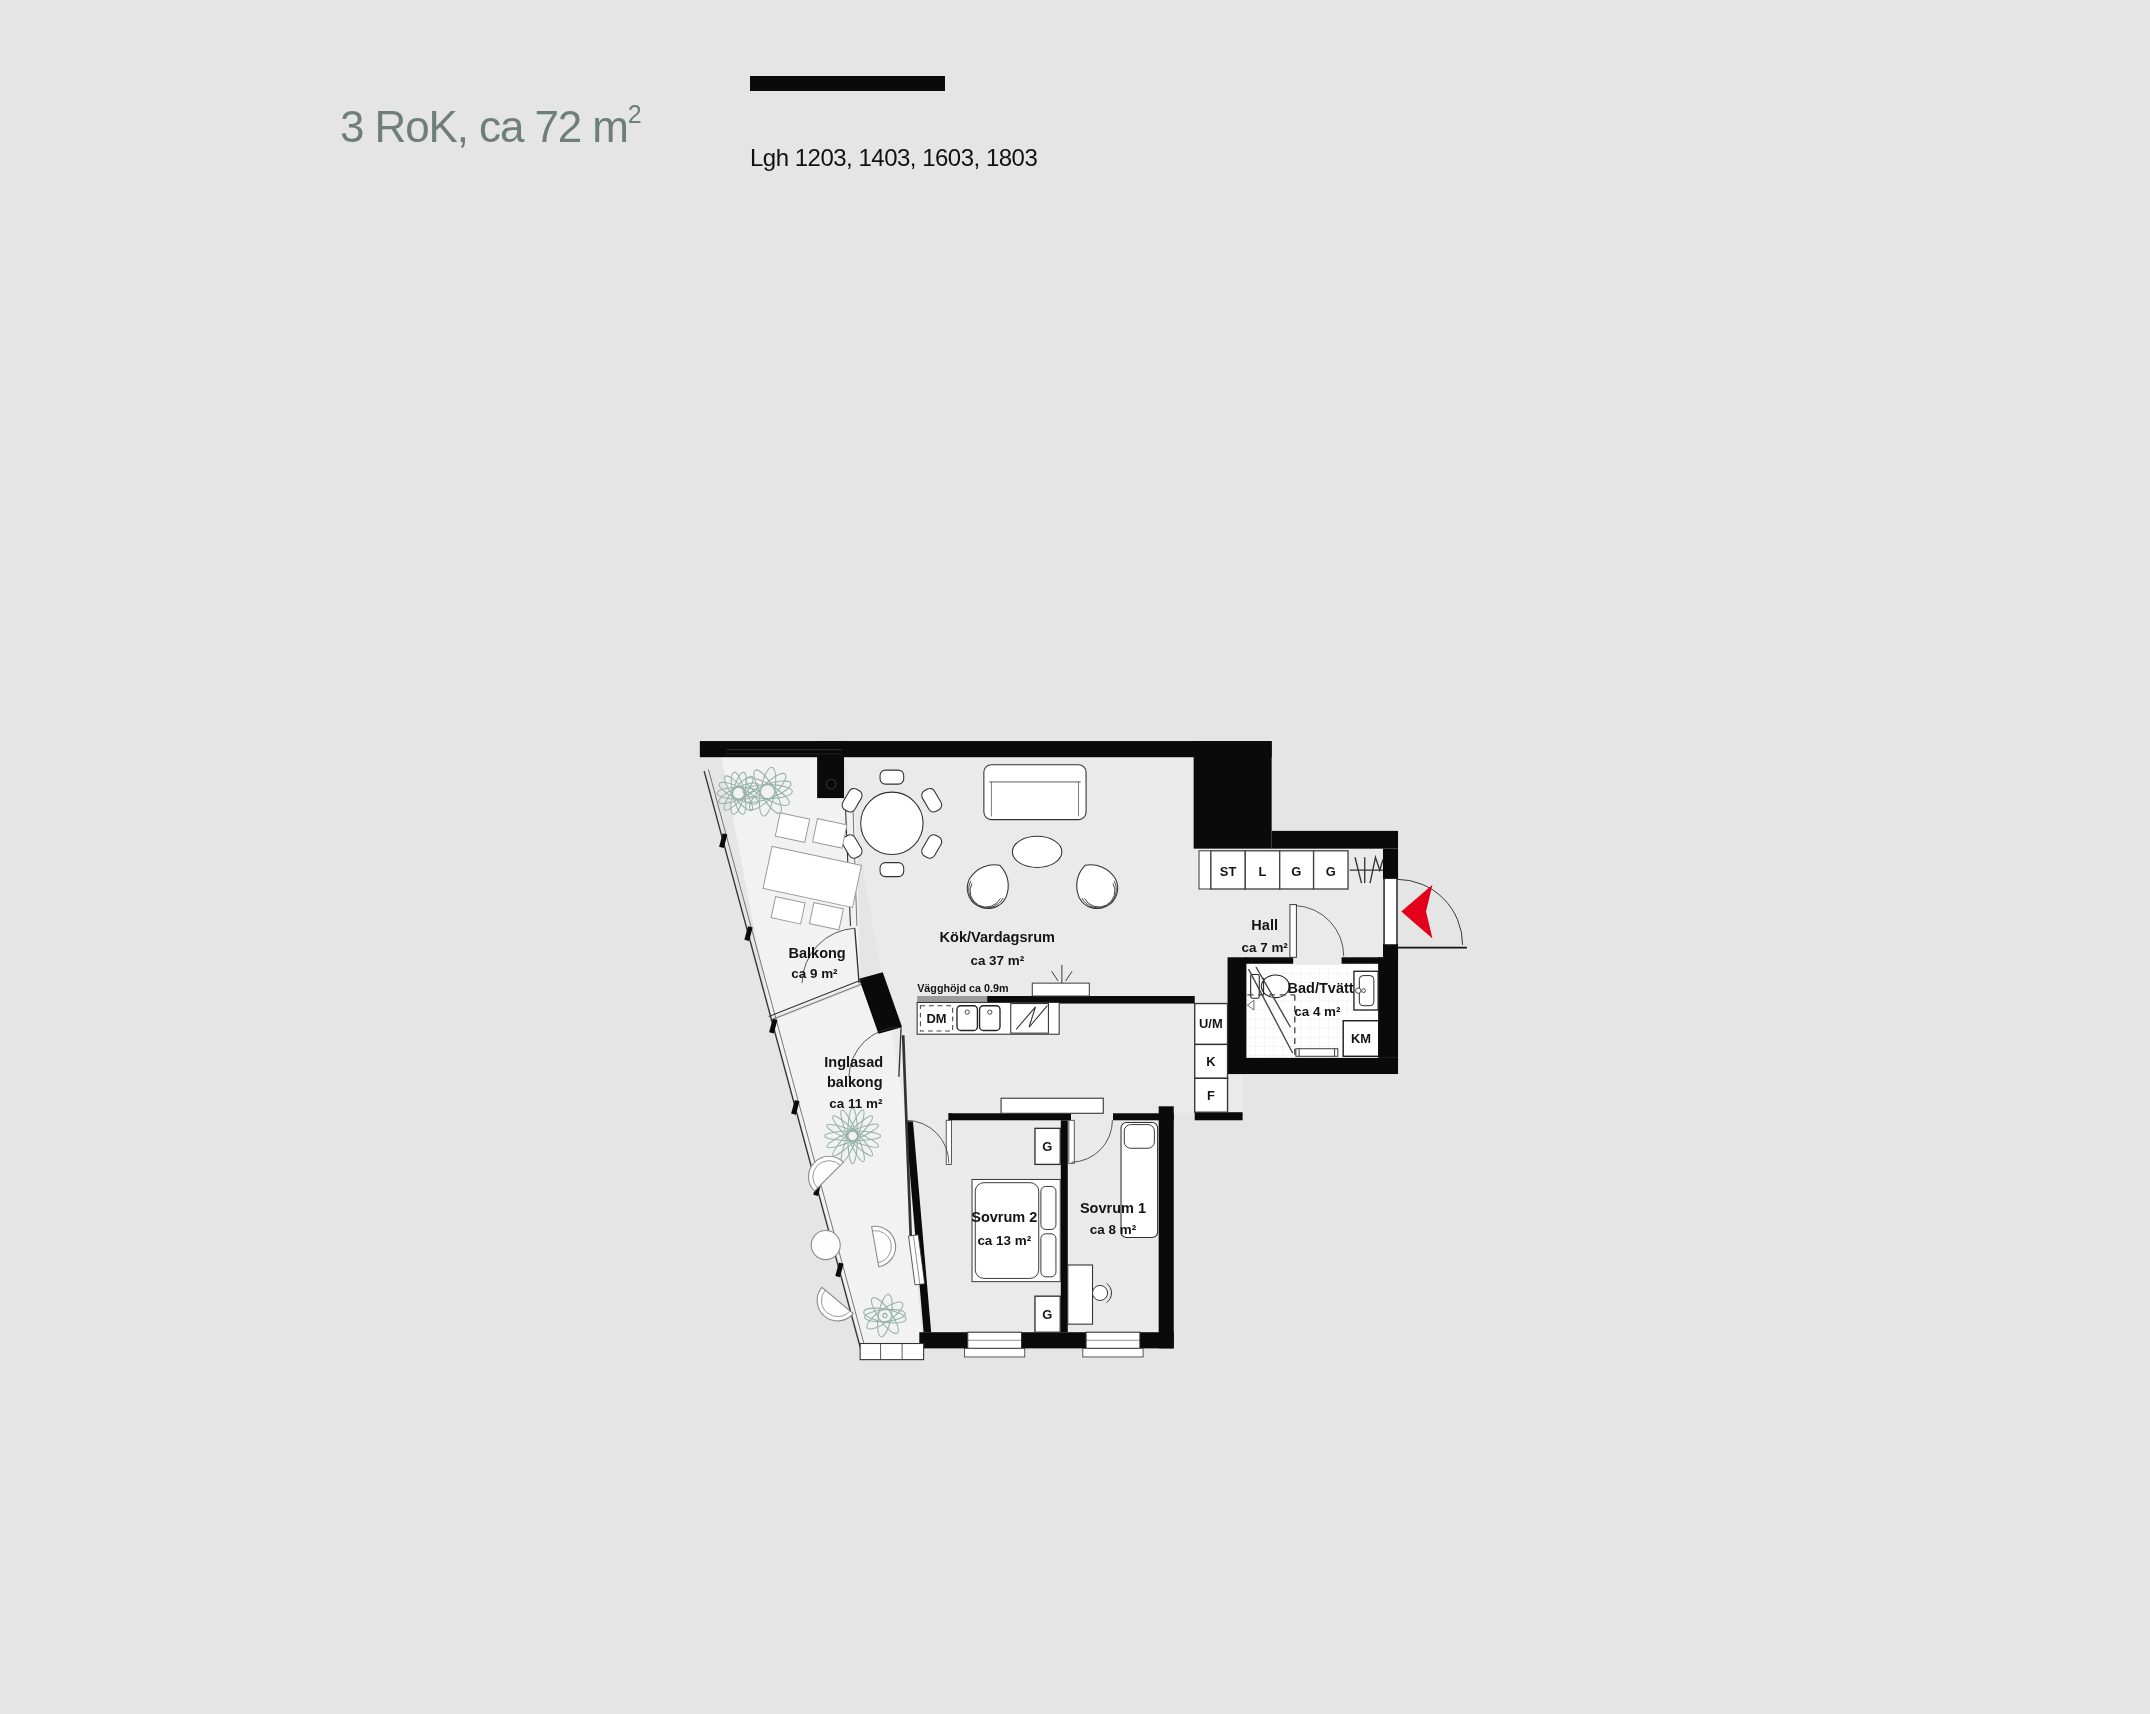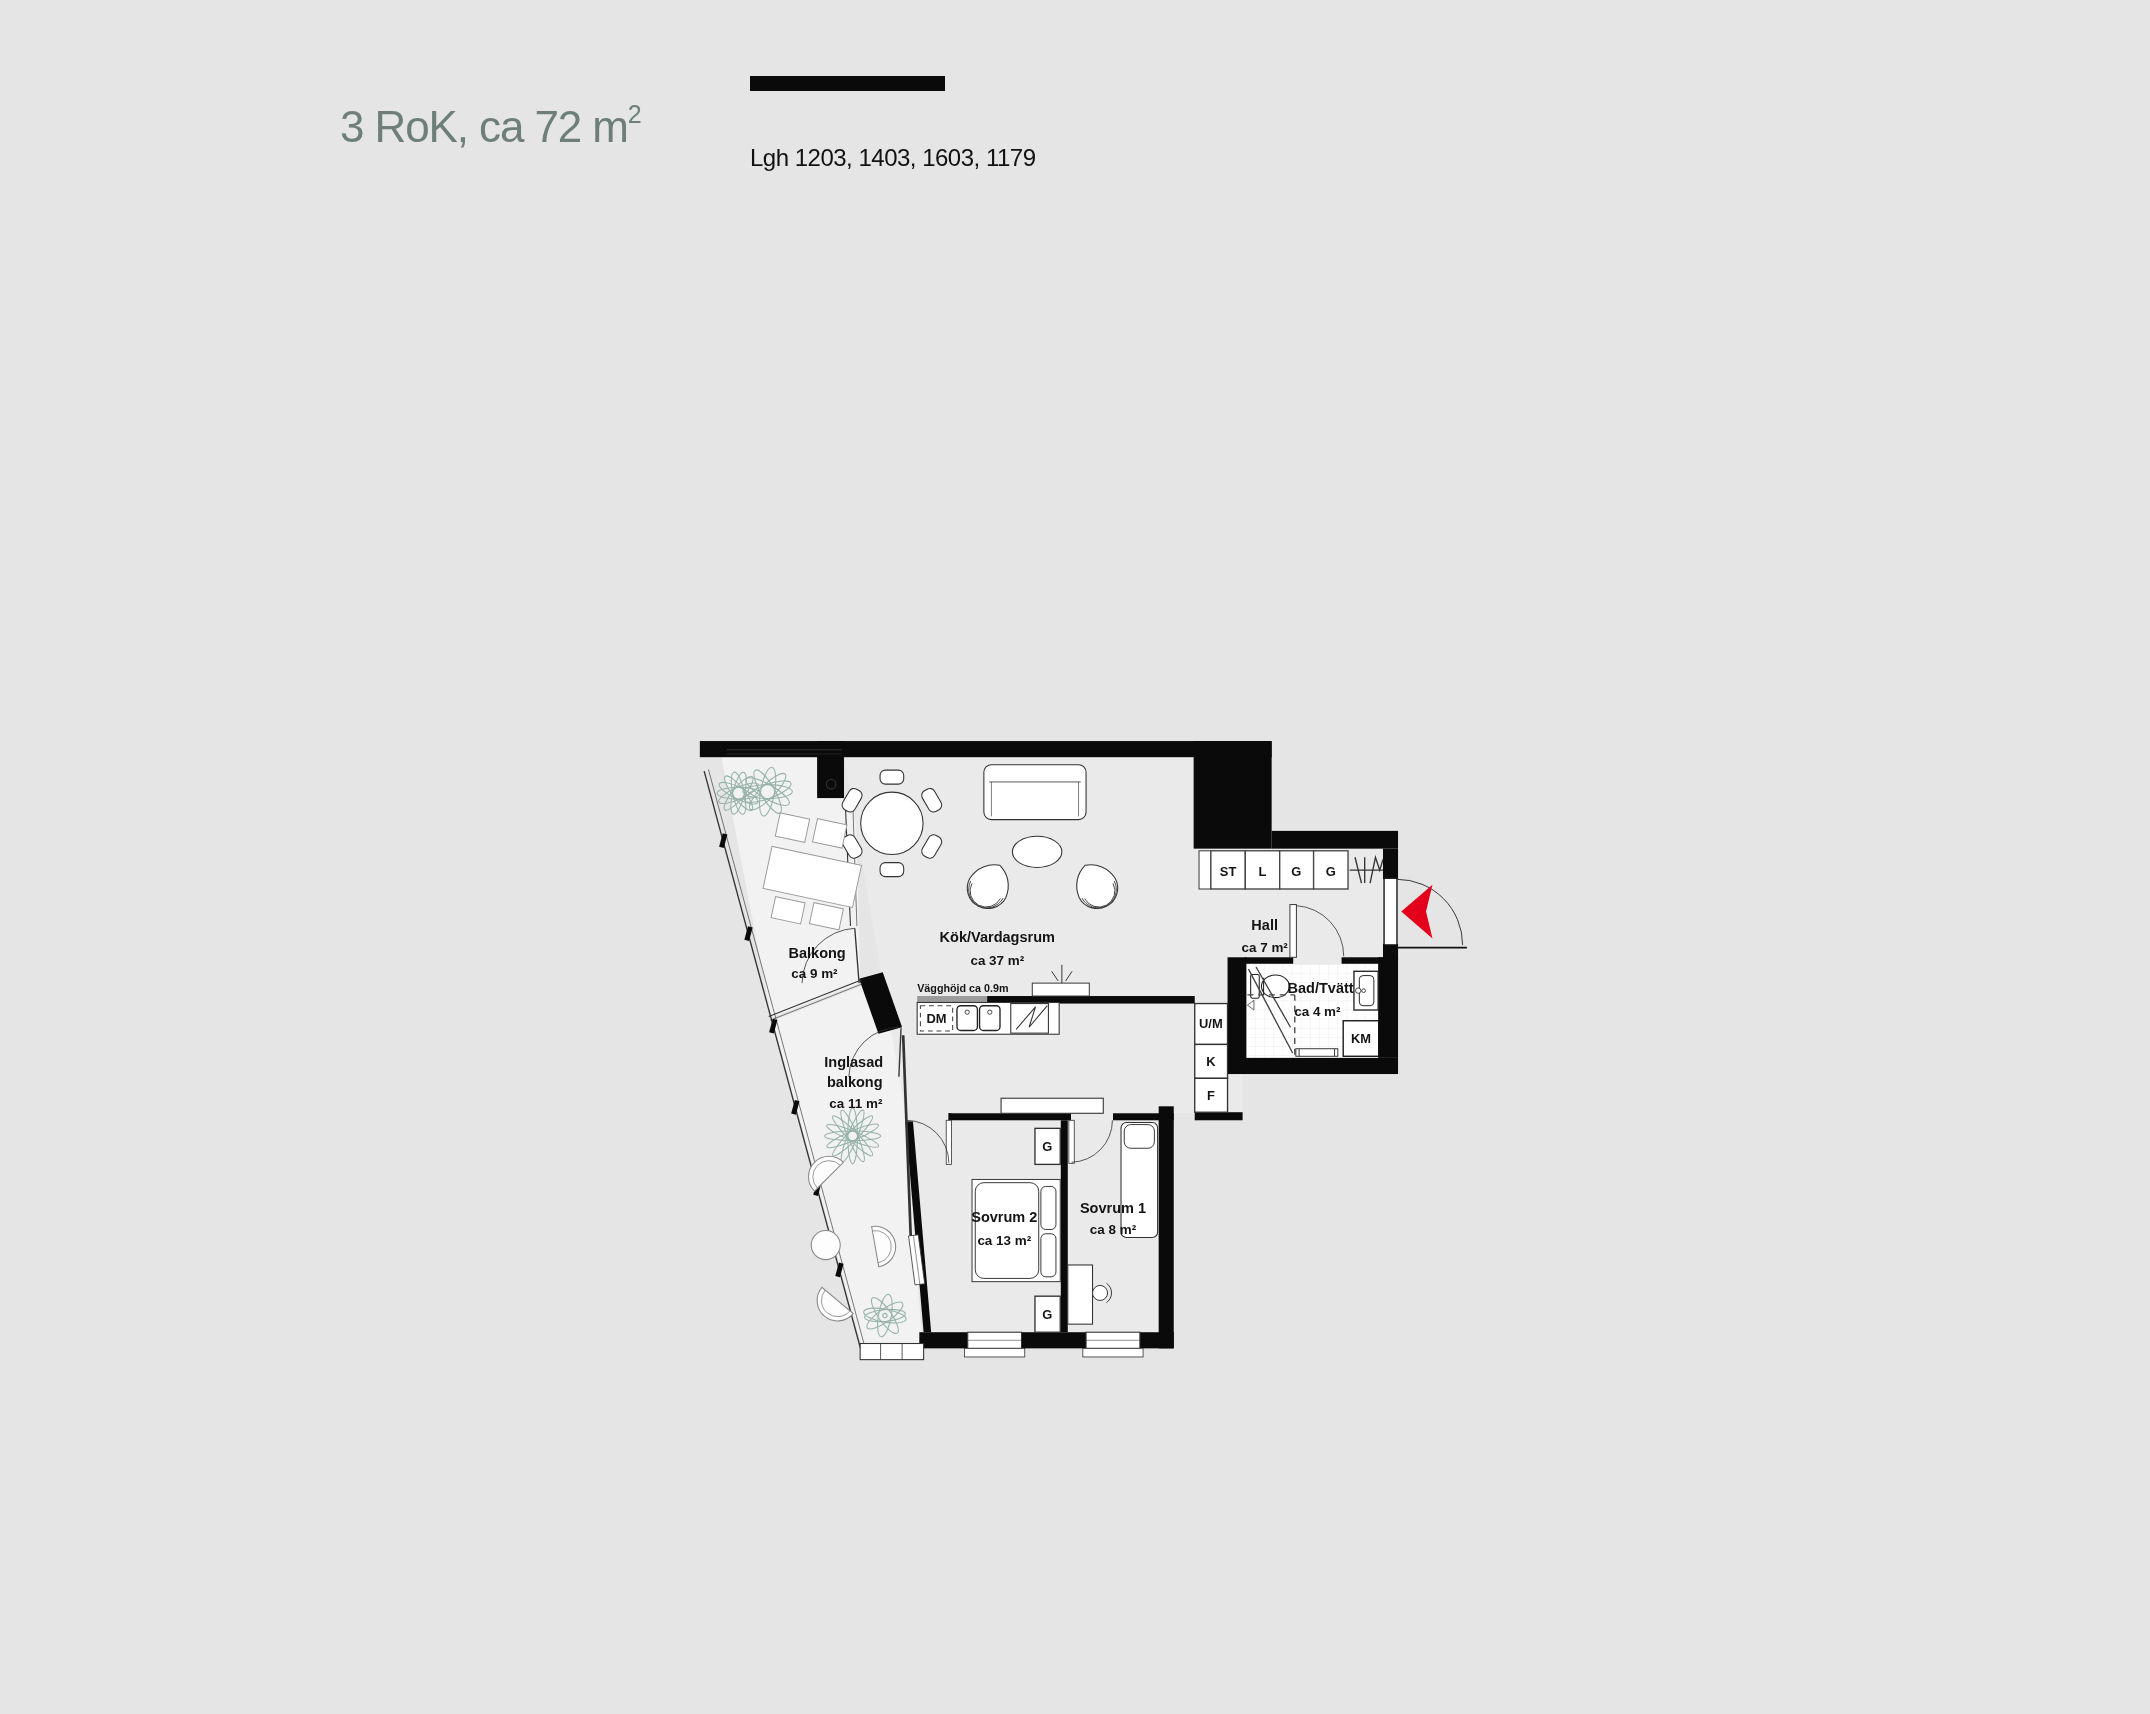--- a/index.html
+++ b/index.html
@@ -17,21 +17,21 @@
   .room-area{font-size:25px;}
   .small-label{font-size:24px;}
   .tiny-note{font-size:20px;font-weight:bold;}
 </style>
 </head>
 <body>
 <div class="page">
 
 <div class="title"><span>3 RoK, ca 72 m</span><sup>2</sup></div>
 <div class="divider-bar"></div>
-<div class="subtitle">Lgh 1203, 1403, 1603, 1179</div>
+<div class="subtitle">Lgh 1203, 1403, 1603, 1803</div>
 
 <div class="plan-wrap">
 <svg viewBox="0 0 1450 1240" width="780" height="667" xmlns="http://www.w3.org/2000/svg">
   <defs>
     <pattern id="tile" width="17" height="17" patternUnits="userSpaceOnUse">
       <path d="M17,0 H0 V17" fill="none" stroke="#dcdcdc" stroke-width="1"></path>
     </pattern>
     <g id="shellchair">
       <path d="M-38,0 A38,38 0 1 0 38,0 Z" fill="#fdfdfd" stroke="#8a8a8a" stroke-width="2"></path>
       <path d="M-30,0 A30,30 0 1 0 30,0" fill="none" stroke="#8a8a8a" stroke-width="1.5"></path>

